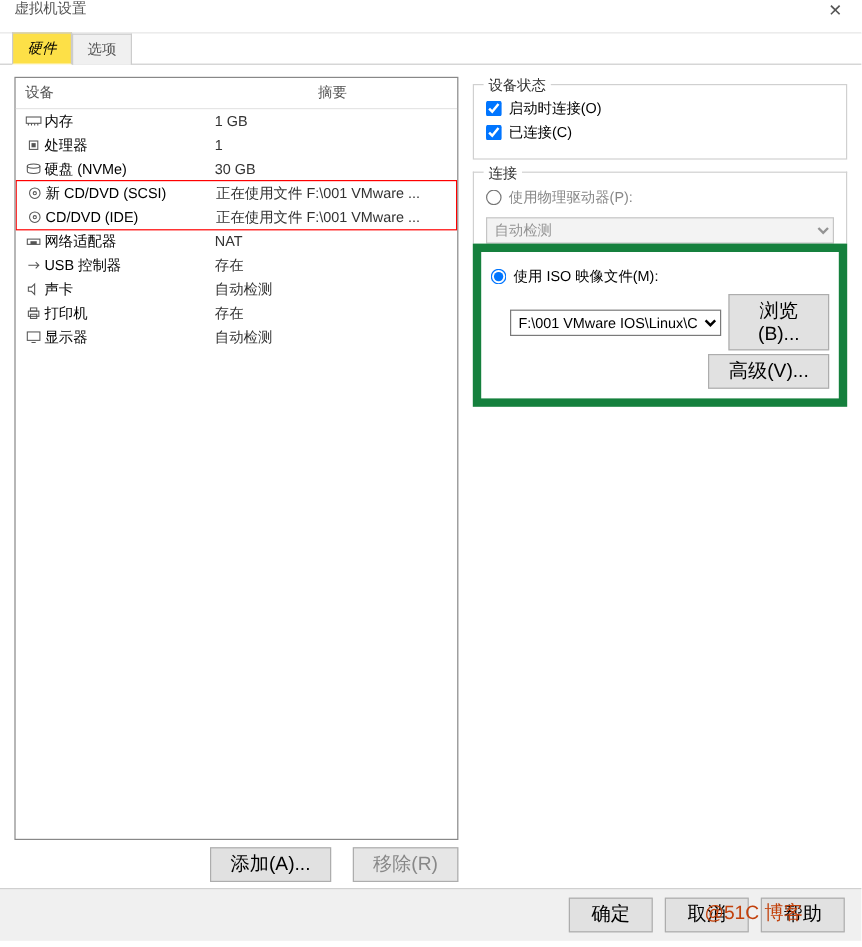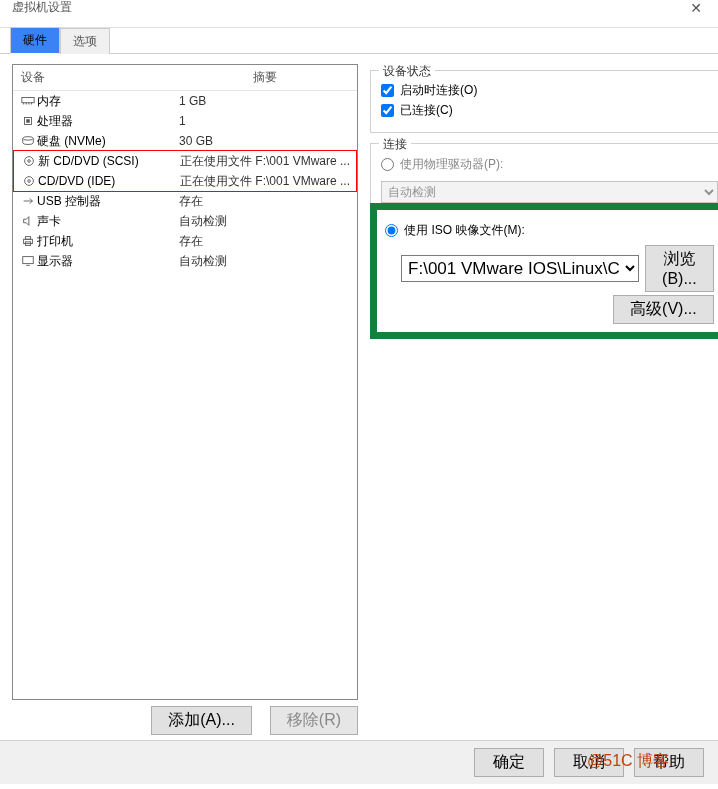--- a/index.html
+++ b/index.html
@@ -34,21 +34,21 @@
     .tab {
       padding: 4px 12px;
       border: 1px solid #ccc;
       border-bottom: none;
       background: #fff;
       margin-right: 0;
       cursor: pointer;
       position: relative;
       top: 1px;
     }
-    .tab.active { background: #3b82f6; border-bottom: 1px solid #fff; }
+    .tab.active { background: #fde047; border-bottom: 1px solid #fff; font-style: italic; }
     .tab.inactive { background: #f0f0f0; color: #555; }
     .content {
       display: flex;
       height: 686px;
       padding: 10px 12px 0 12px;
       gap: 12px;
     }
     .left-panel { width: 370px; display: flex; flex-direction: column; }
     .device-list {
       border: 1px solid #888;
@@ -141,21 +141,21 @@
       display: flex;
       gap: 6px;
       margin-top: 6px;
       margin-left: 16px;
       align-items: center;
     }
     .iso-select {
       flex: 1;
       padding: 2px;
       font-family: inherit;
-      font-size: 17px;
+      font-size: 12px;
       border: 1px solid #7a7a7a;
       background: #fff;
     }
     .adv-btn-row {
       position: absolute;
       right: 8px;
       bottom: 8px;
     }
     .footer {
       border-top: 1px solid #d0d0d0;
@@ -246,20 +246,30 @@
               </svg>
             </span>
           <span class="name">CD/DVD (IDE)</span>
           <span class="summary">正在使用文件 F:\001 VMware ...</span>
         </div>
       </div>
 
       <div class="device-row">
         <span class="icon">
             <svg class="dev-icon" viewBox="0 0 16 12">
+              <rect x="2" y="4" width="12" height="5" fill="none" stroke="#555"></rect>
+              <rect x="5" y="6" width="6" height="3" fill="#555"></rect>
+            </svg>
+          </span>
+        <span class="name">网络适配器</span>
+        <span class="summary">NAT</span>
+      </div>
+      <div class="device-row">
+        <span class="icon">
+            <svg class="dev-icon" viewBox="0 0 16 12">
               <path d="M3 6 h10 M10 3 l3 3 l-3 3" fill="none" stroke="#555"></path>
             </svg>
           </span>
         <span class="name">USB 控制器</span>
         <span class="summary">存在</span>
       </div>
       <div class="device-row">
         <span class="icon">
             <svg class="dev-icon" viewBox="0 0 16 12">
               <path d="M3 4 h3 l3 -3 v10 l-3 -3 h-3 z" fill="none" stroke="#555"></path>

